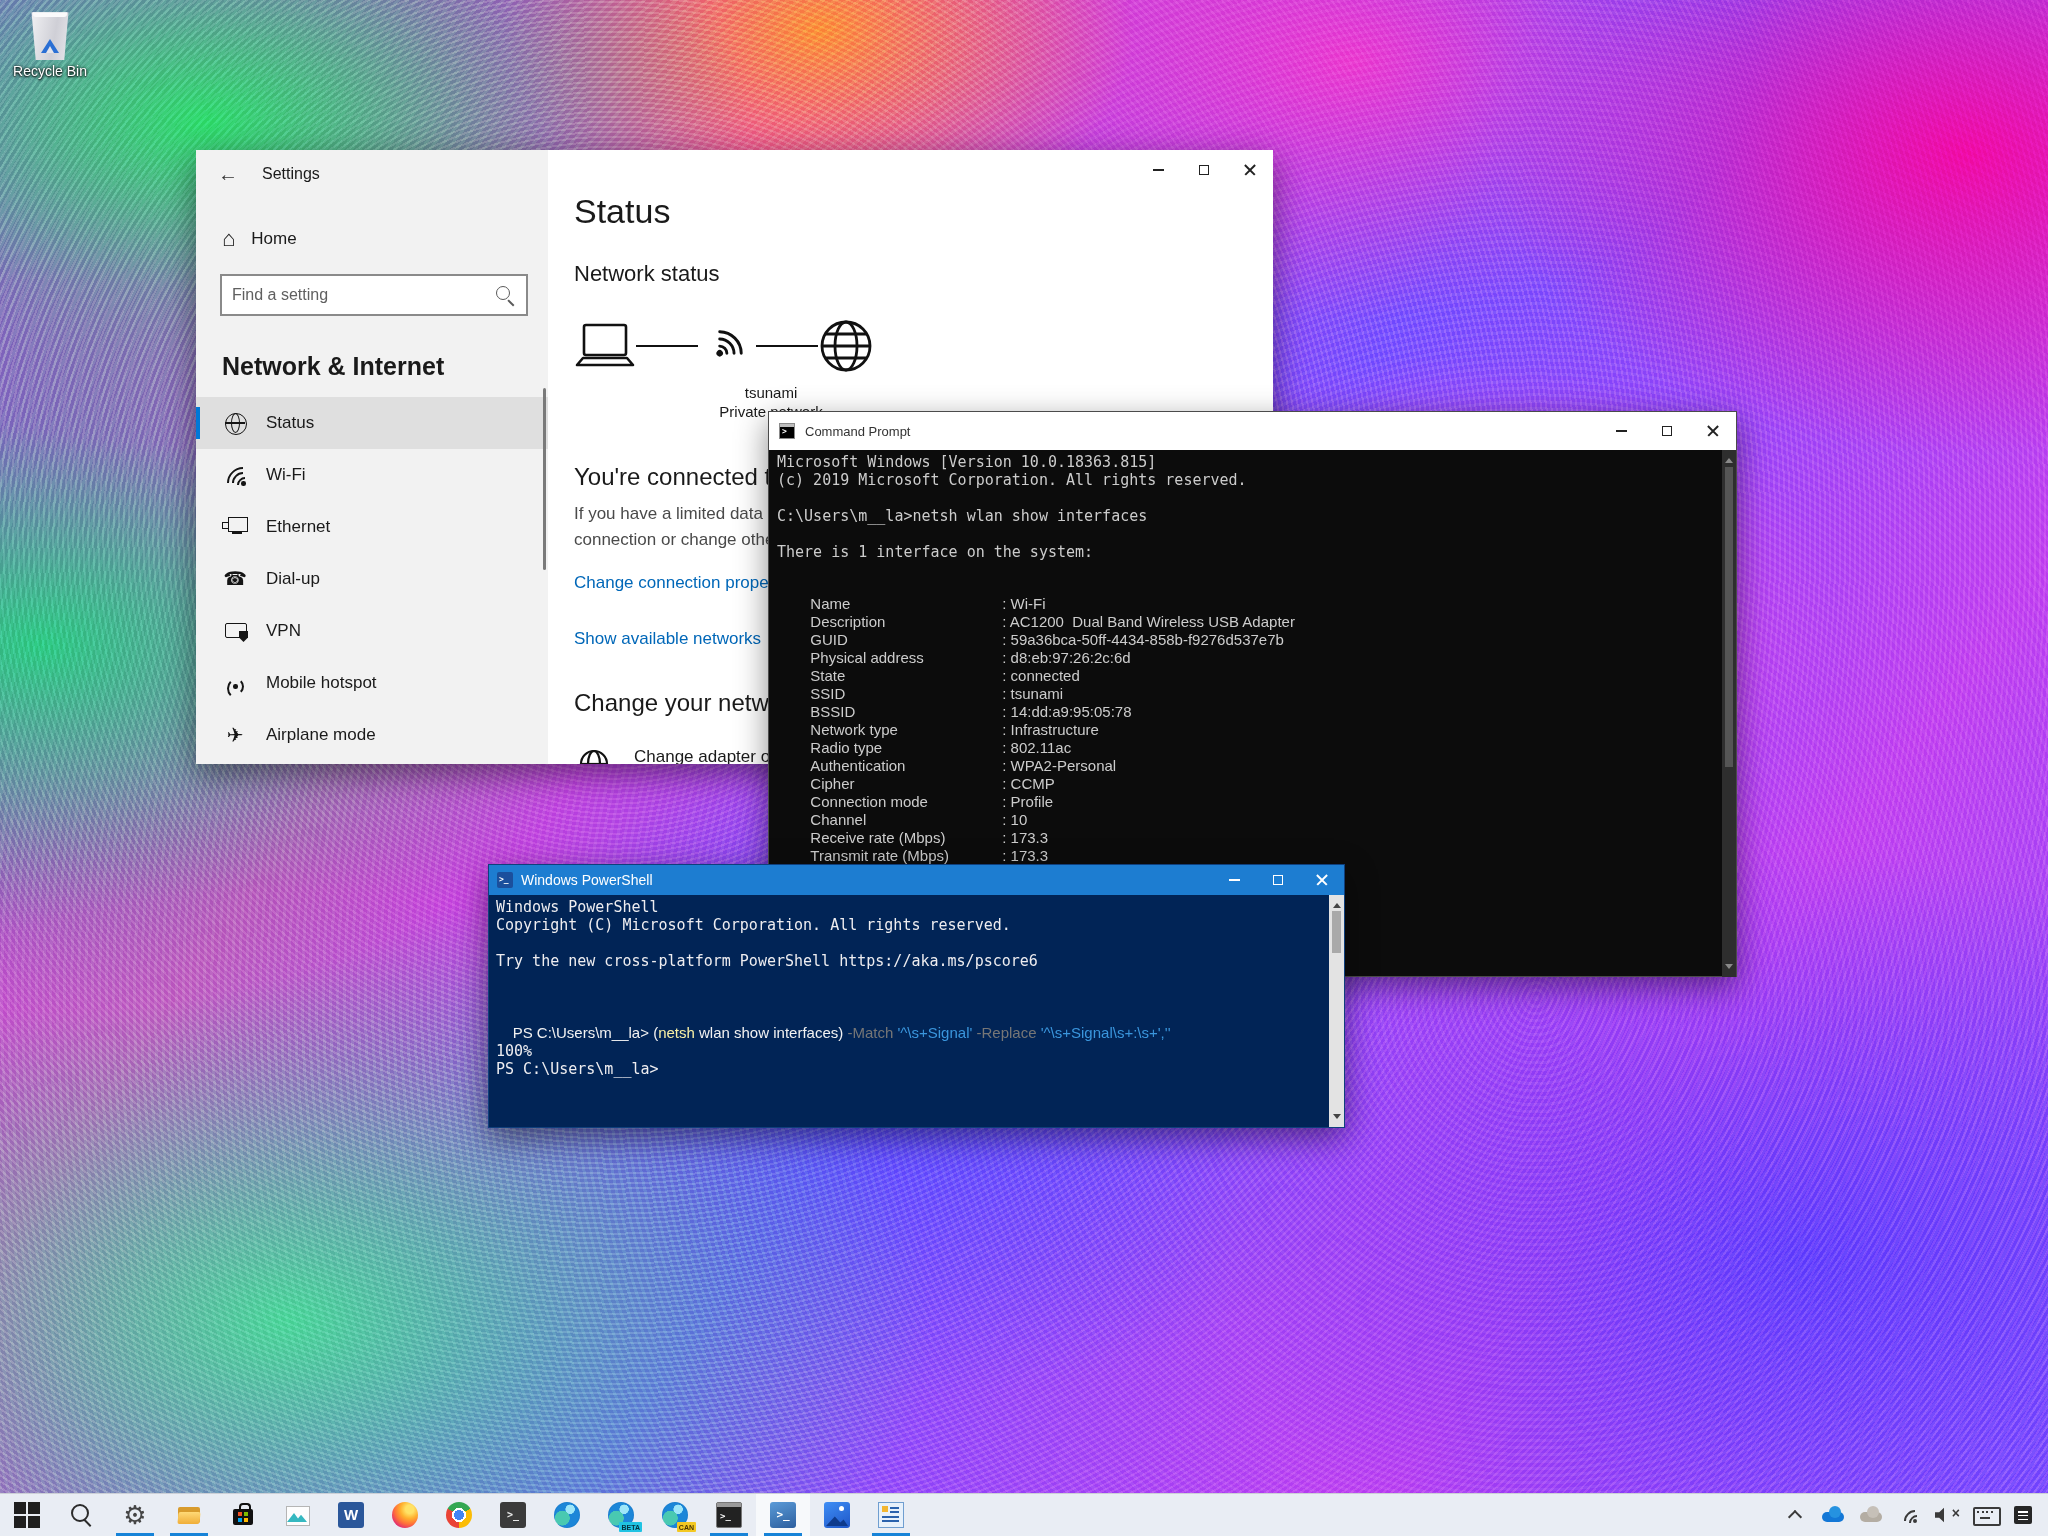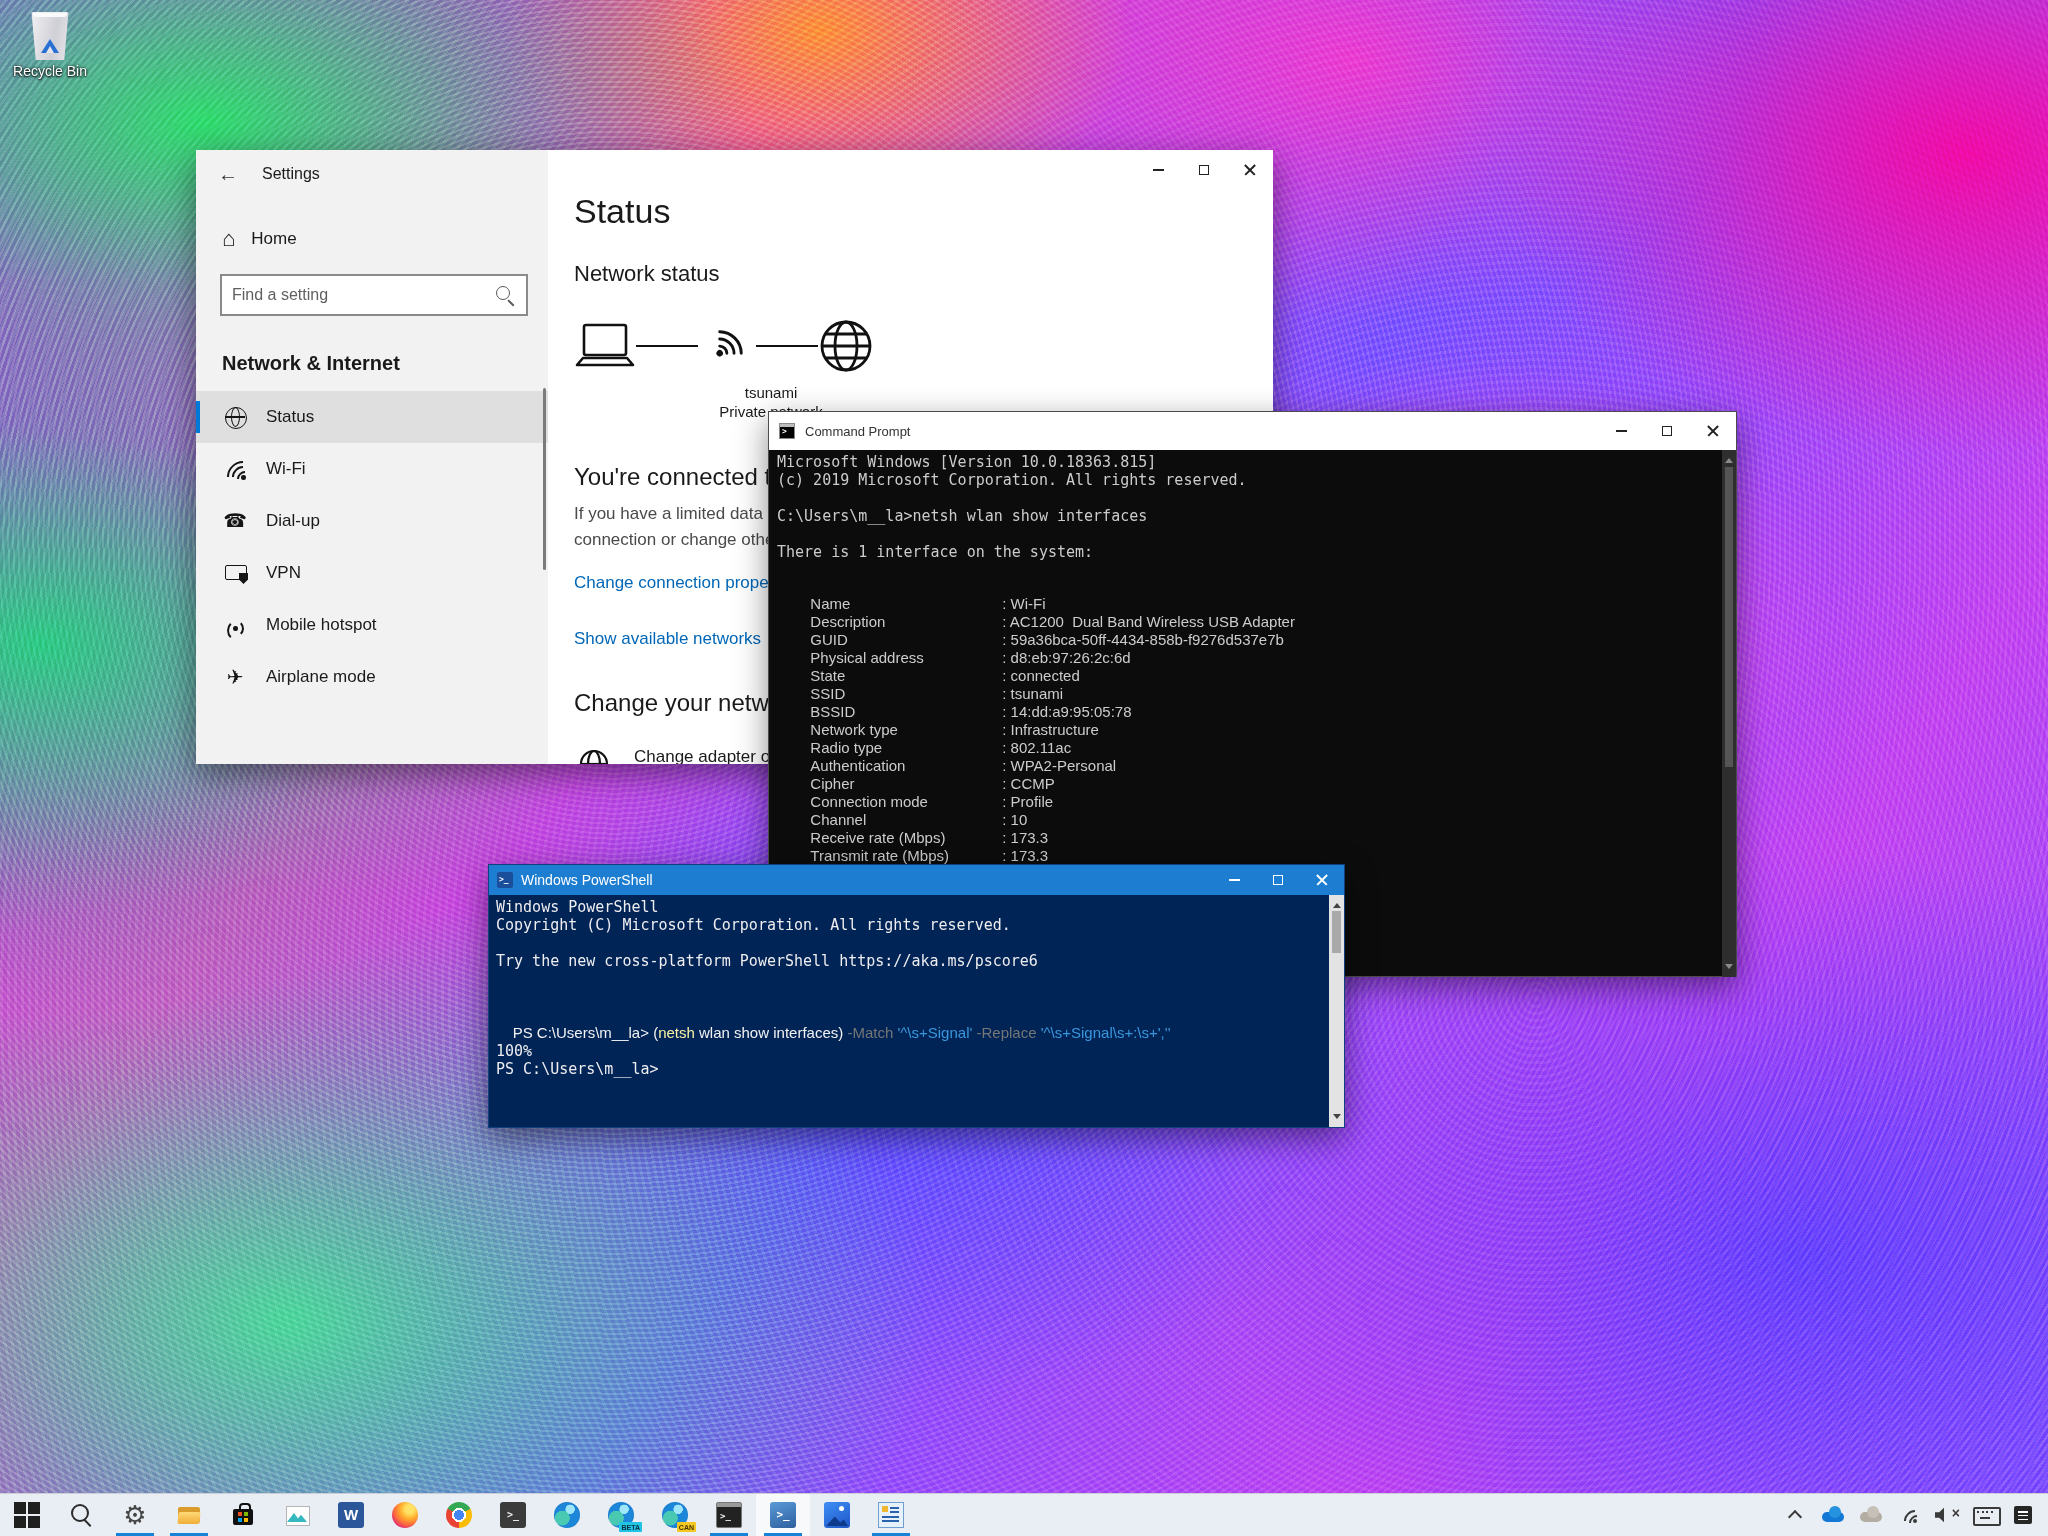--- a/index.html
+++ b/index.html
@@ -48,21 +48,21 @@
   .back{font-size:20px;color:#333;width:40px;height:36px}
   .st-title{font-size:16px;color:#1a1a1a;margin-left:14px}
   .side-home{display:flex;align-items:center;gap:16px;padding:10px 0 10px 26px;margin-top:20px;font-size:17px;color:#1a1a1a;cursor:pointer}
   .home-glyph{font-size:22px;line-height:22px;color:#1a1a1a}
   .searchbox{position:relative;margin:14px 20px 0 24px;background:#fff;border:2px solid #8a8a8a;height:42px;display:flex;align-items:center}
   .searchbox input{border:none;outline:none;flex:1;font-size:16px;padding:0 10px;color:#333;background:transparent}
   .searchbox input::placeholder{color:#606060}
   .mag{position:relative;width:22px;height:22px;margin-right:10px;flex:none}
   .mag::before{content:"";position:absolute;left:2px;top:2px;width:12px;height:12px;border:1.8px solid #5a5a5a;border-radius:50%}
   .mag::after{content:"";position:absolute;right:1px;bottom:2px;width:8px;height:1.8px;background:#5a5a5a;transform:rotate(45deg)}
-  .side-section{font-size:20px;font-weight:700;color:#1a1a1a;margin:36px 0 16px 26px}
+  .side-section{font-size:25px;font-weight:700;color:#1a1a1a;margin:36px 0 16px 26px}
   .side-item{position:relative;display:flex;align-items:center;gap:18px;height:52px;padding-left:26px;font-size:17px;color:#1a1a1a;cursor:pointer}
   .side-item .accent{display:none;position:absolute;left:0;top:10px;width:4px;height:32px;background:#0078d7}
   .side-item.selected{background:rgba(0,0,0,.08)}
   .side-item.selected .accent{display:block}
   .side-scrollbar{position:absolute;right:2px;top:238px;width:3px;height:182px;background:#7a7a7a;border-radius:2px}
   
   .ic{width:26px;height:26px;position:relative;flex:none}
   .ic i{position:absolute;display:none}
   .k-status::before{content:"";position:absolute;left:3px;top:3px;width:20px;height:20px;border:1.8px solid #151515;border-radius:50%}
   .k-status::after{content:"";position:absolute;left:3px;top:12px;width:20px;height:1.8px;background:#151515}
@@ -226,20 +226,27 @@
 
         <div class="side-item">
 
           <span class="ic k-wifi">
             <i class="p1"></i>
             <i class="p2"></i>
           </span>
           <span>Wi-Fi</span>
         </div>
 
+        <div class="side-item">
+
+          <span class="ic k-ethernet">
+            <i class="p1"></i>
+          </span>
+          <span>Ethernet</span>
+        </div>
 
         <div class="side-item">
 
           <span class="ic k-dialup"></span>
           <span>Dial-up</span>
         </div>
 
         <div class="side-item">
 
           <span class="ic k-vpn">

